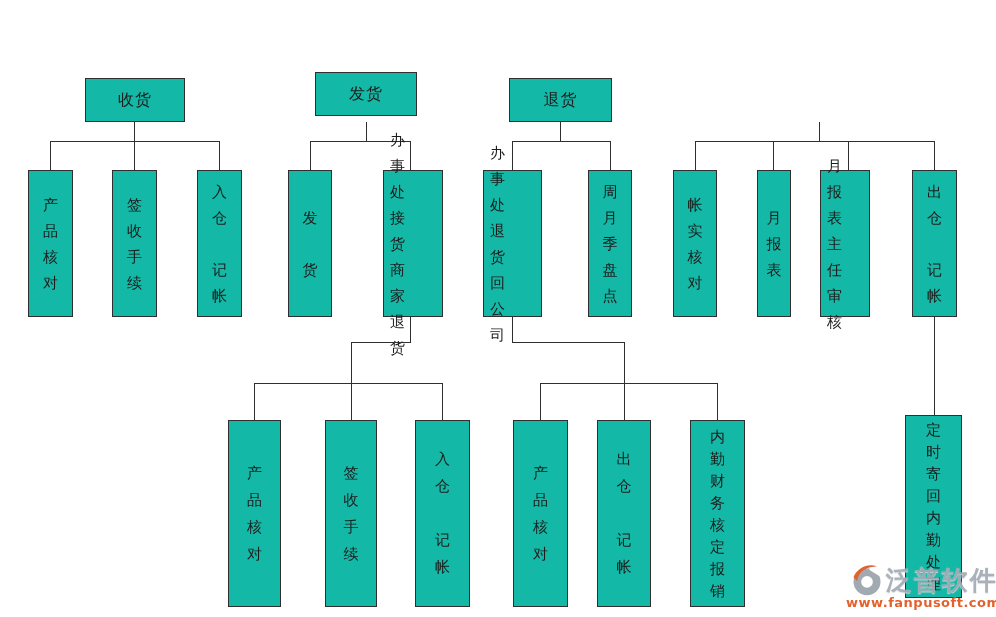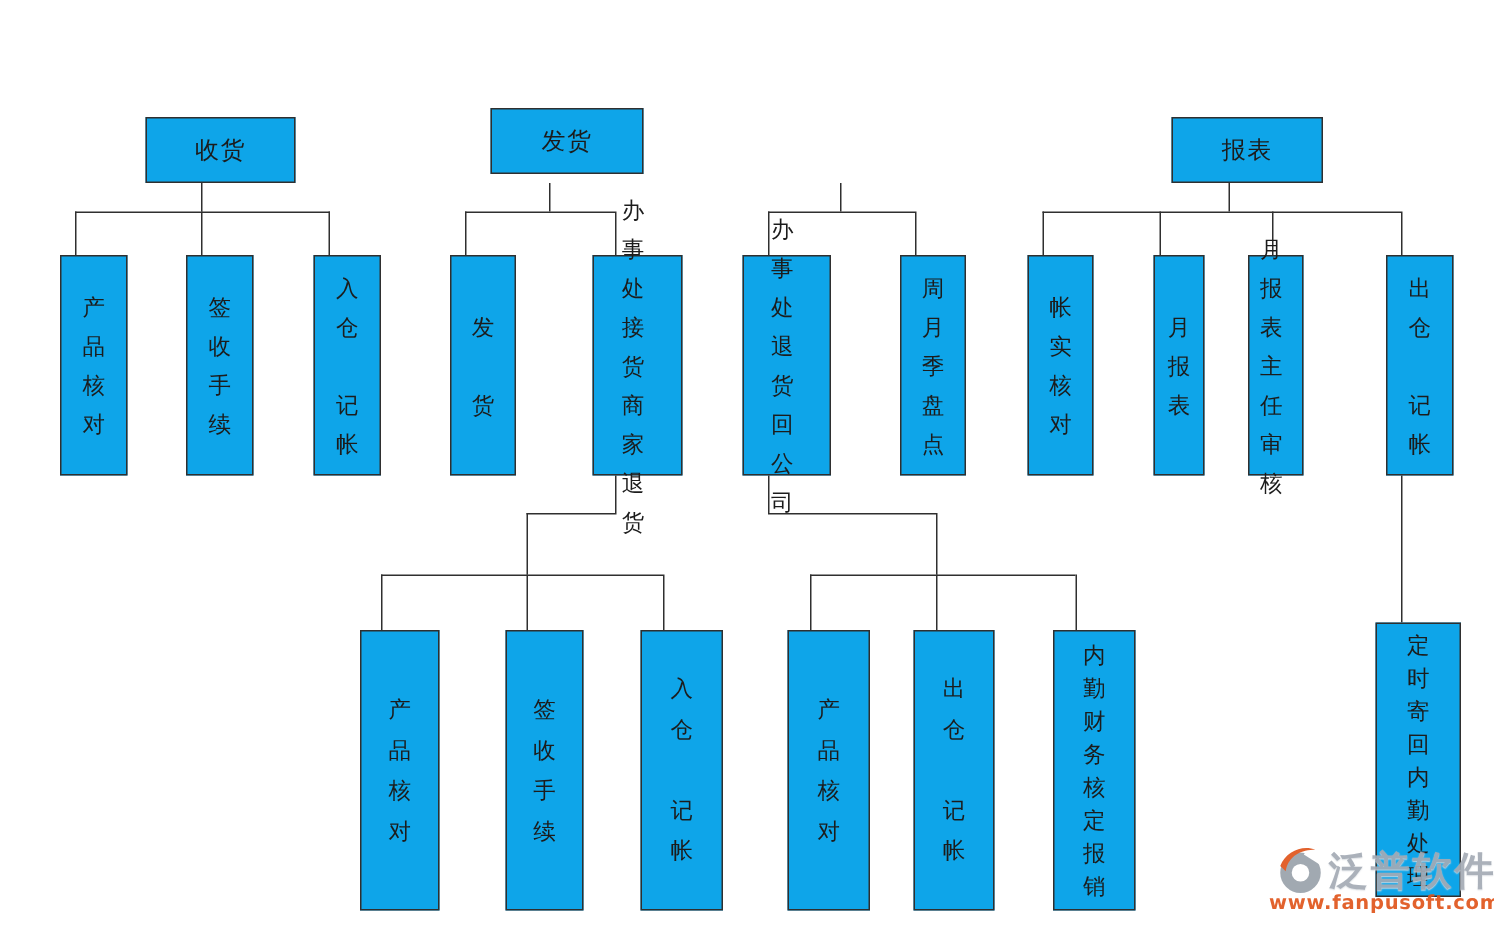--- a/index.html
+++ b/index.html
@@ -5,22 +5,22 @@
   html,body { margin:0; padding:0; background:#ffffff; }
   .canvas {
     position:relative; width:996px; height:617px; background:#ffffff;
     font-family:"DejaVu Sans", sans-serif; color:#1c1c1c; overflow:hidden;
   }
   .title {
     position:absolute; left:0; top:34px; width:996px; text-align:center;
     font-size:20px; font-weight:bold; letter-spacing:2px; color:#000000;
   }
   .box {
-    position:absolute; box-sizing:border-box; border:1px solid #2f2f2f; background:#0ea5e9;
-    display:flex; align-items:center; justify-content:center; text-align:center;margin-left:12px;
+    position:absolute; box-sizing:border-box; border:1px solid #2f2f2f; background:#14b8a6;
+    display:flex; align-items:center; justify-content:center; text-align:left;
   }
   .header { font-size:16px; letter-spacing:1px; }
   .vbox { white-space:pre-line; font-size:15px; line-height:26px; }
   .r3   { line-height:27px; }
   .cols2 { letter-spacing:12px; padding-left:6px; }
   .tight { line-height:22px; }
   .vline { position:absolute; width:0; border-left:1px solid #2f2f2f; }
   .hline { position:absolute; height:0; border-top:1px solid #2f2f2f; }
   .watermark {
     position:absolute; left:846px; top:562px; z-index:5; pointer-events:none;
@@ -32,21 +32,21 @@
   .wm-url { font-size:13px; font-weight:bold; color:#e0551c; letter-spacing:.5px; margin-top:-3px; }
 </style>
 </head>
 <body>
 
 <div class="canvas">
 
 
   <div class="box header" style="left:85px;top:78px;width:100px;height:44px">收货</div>
   <div class="box header" style="left:315px;top:72px;width:102px;height:44px">发货</div>
-  <div class="box header" style="left:769px;top:78px;width:101px;height:44px">报表</div>
+  <div class="box header" style="left:509px;top:78px;width:103px;height:44px">退货</div>
 
   <div class="vline" style="left:134px;top:122px;height:19px"></div>
   <div class="hline" style="left:50px;top:141px;width:170px"></div>
   <div class="vline" style="left:50px;top:141px;height:29px"></div>
   <div class="vline" style="left:134px;top:141px;height:29px"></div>
   <div class="vline" style="left:219px;top:141px;height:29px"></div>
 
   <div class="vline" style="left:366px;top:122px;height:19px"></div>
   <div class="hline" style="left:310px;top:141px;width:100px"></div>
   <div class="vline" style="left:310px;top:141px;height:29px"></div>
@@ -97,21 +97,21 @@
 盘
 点</div>
 
   <div class="box vbox" style="left:673px;top:170px;width:44px;height:147px">帐
 实
 核
 对</div>
   <div class="box vbox" style="left:757px;top:170px;width:34px;height:147px">月
 报
 表</div>
-  <div class="box vbox cols2" style="left:820px;top:170px;width:37px;height:147px">月报
+  <div class="box vbox cols2" style="left:820px;top:170px;width:50px;height:147px">月报
 表主
 任审
 核</div>
   <div class="box vbox" style="left:912px;top:170px;width:45px;height:147px">出
 仓
 
 记
 帐</div>
 
   <div class="vline" style="left:410px;top:317px;height:25px"></div>

